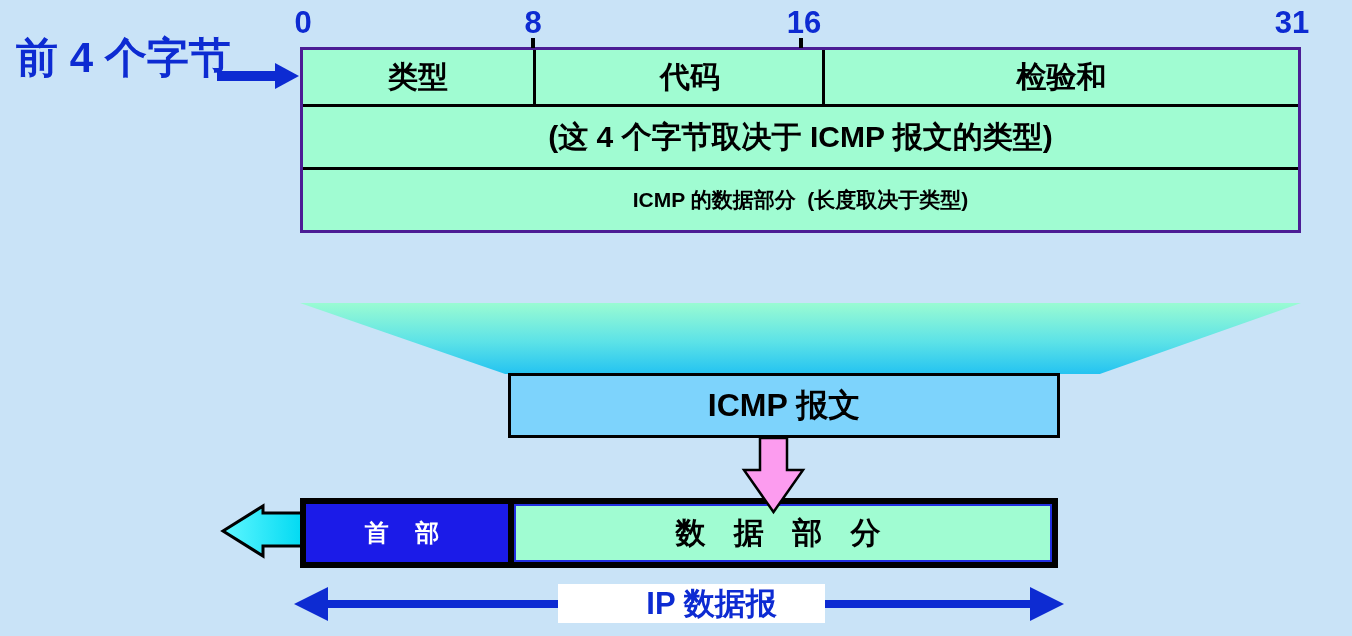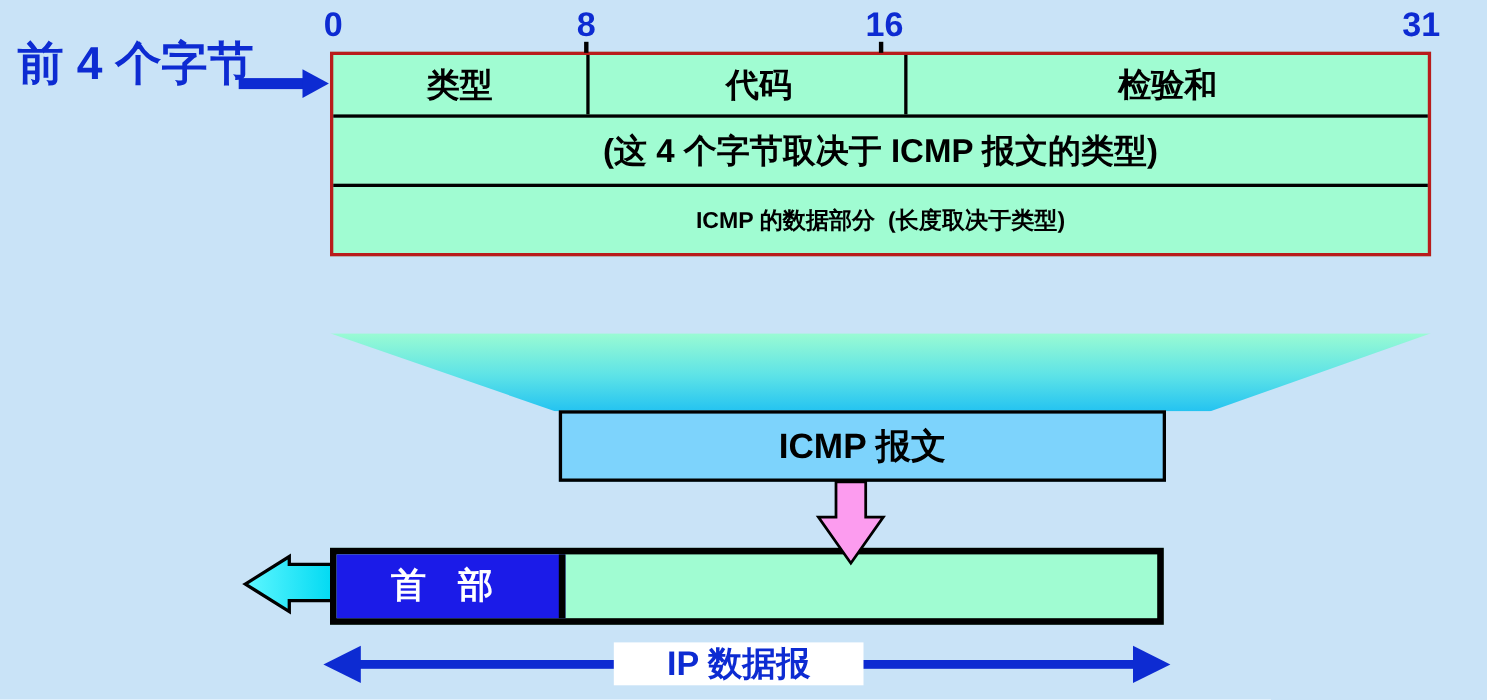--- a/index.html
+++ b/index.html
@@ -44,21 +44,21 @@
   }
   
   .hdr-table {
     position: absolute;
     left: 300px;
     top: 47px;
     width: 1001px;
     height: 186px;
     box-sizing: border-box;
     background: #A0FCD2;
-    border: 3px solid #b91c1c;
+    border: 3px solid #4c1d95;
     display: flex;
     flex-direction: column;
     color: #000;
   }
   .hdr-row1 {
     height: 54px;
     border-bottom: 3px solid #000;
     display: flex;
   }
   .hdr-cell {
@@ -119,21 +119,21 @@
     display: flex;
   }
   .ip-bar .hdr-cellblue {
     width: 202px;
     background: #1B1BE8;
     border-right: 6px solid #000;
     color: #fff;
     display: flex;
     align-items: center;
     justify-content: center;
-    font-size: 32px;
+    font-size: 24px;
     letter-spacing: 10px;
     white-space: pre;
   }
   .ip-bar .data-cell {
     flex: 1;
     background: #A0FCD2;
     box-shadow: inset 0 0 0 2px #2230E0;
     color: #000;
     display: flex;
     align-items: center;
@@ -149,20 +149,21 @@
     top: 584px;
     width: 227px;
     height: 39px;
     background: #ffffff;
     color: #0D2BD2;
     display: flex;
     align-items: center;
     justify-content: center;
     font-size: 31px;
     white-space: pre;
+    padding-left: 40px;
   }
   svg.overlay {
     position: absolute;
     left: 0; top: 0;
     width: 1352px;
     height: 636px;
     pointer-events: none;
   }
 </style>
 </head>
@@ -198,20 +199,21 @@
       <linearGradient id="cyanGrad" x1="0" y1="0" x2="1" y2="0">
         <stop offset="0" stop-color="#5FF7FF"></stop>
         <stop offset="1" stop-color="#00D9F2"></stop>
       </linearGradient>
     </defs>
     <polygon points="223,531 263,506 263,513 304,513 304,546 263,546 263,556" fill="url(#cyanGrad)" stroke="#000" stroke-width="3"></polygon>
   </svg>
 
   <div class="ip-bar">
     <div class="hdr-cellblue">首 部</div>
+    <div class="data-cell">数 据 部 分</div>
   </div>
 
   <svg class="overlay">
 
     <rect x="531" y="38" width="4" height="10" fill="#000"></rect>
     <rect x="799" y="38" width="4" height="10" fill="#000"></rect>
 
     <g fill="#0D2BD2">
       <rect x="217" y="71" width="60" height="10"></rect>
       <polygon points="275,63 299,76 275,89"></polygon>

